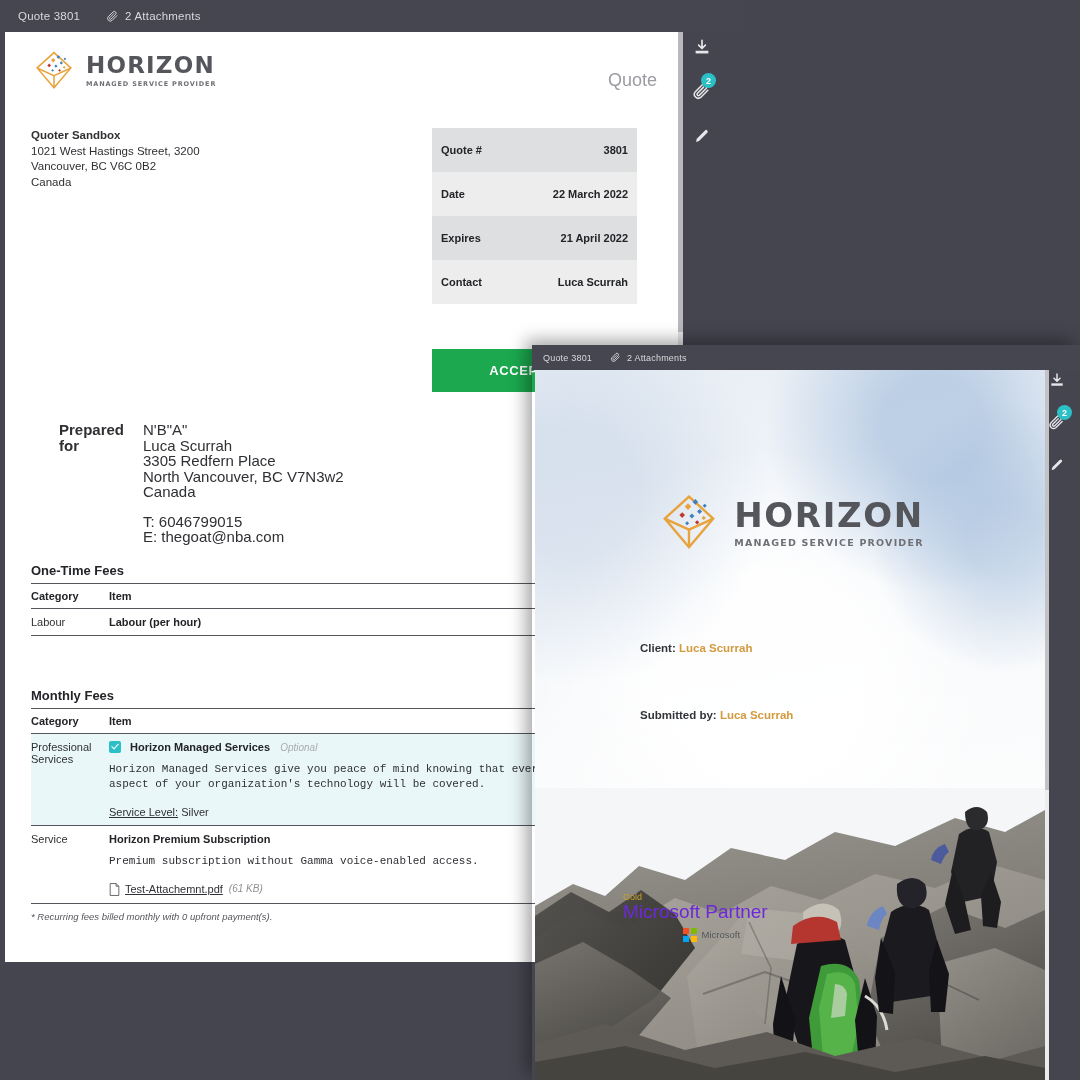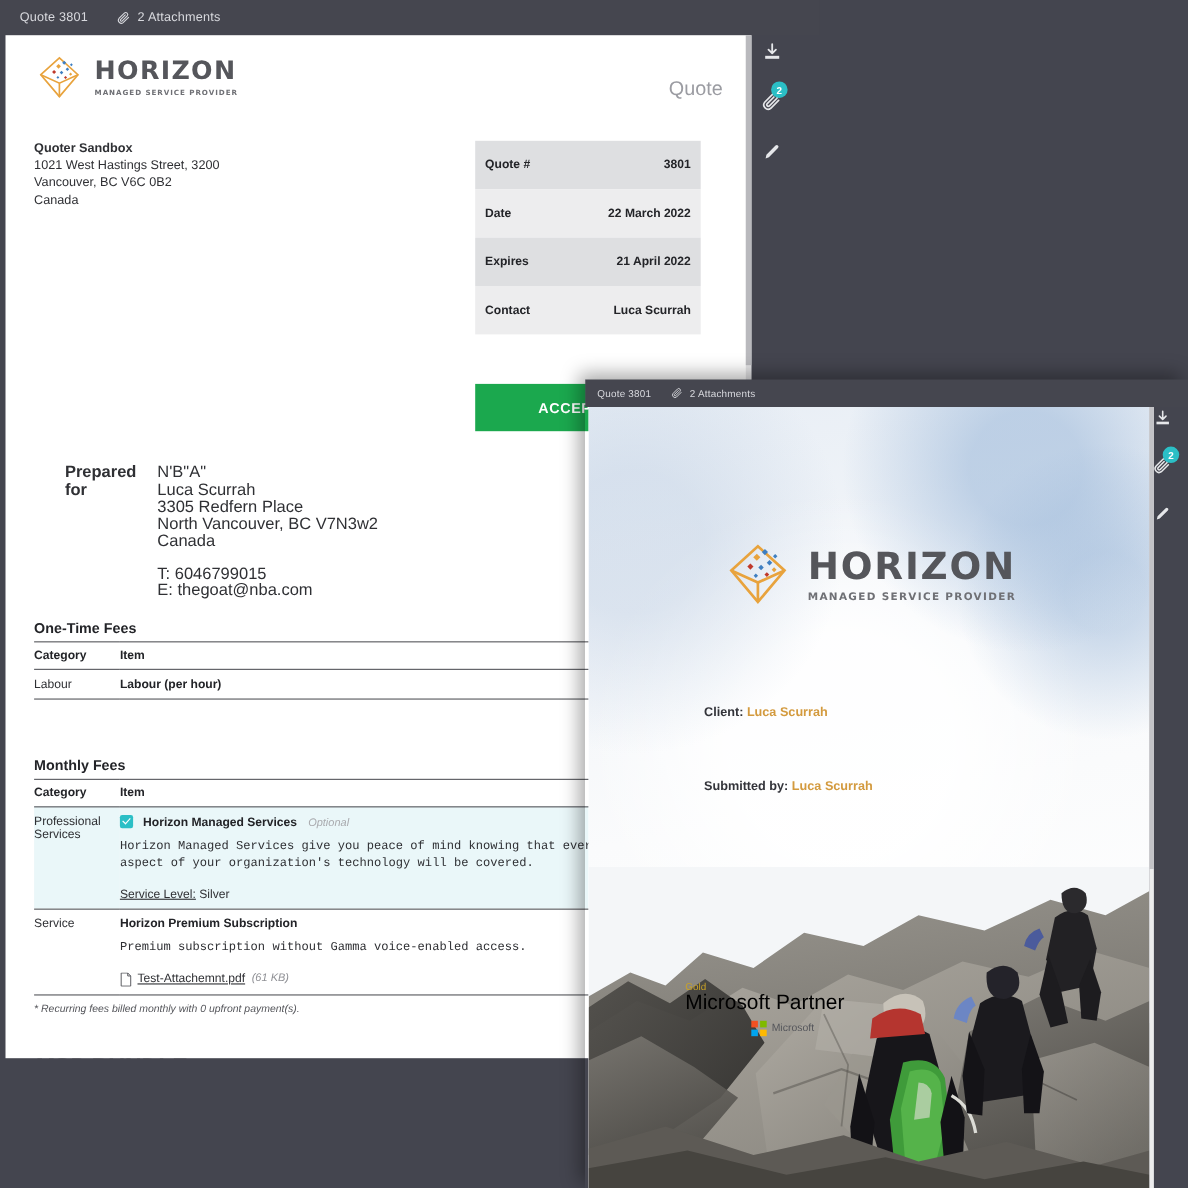--- a/index.html
+++ b/index.html
@@ -145,21 +145,21 @@
     text-align:center;font-family:"DejaVu Sans",sans-serif;font-weight:bold;
     font-size:27px;letter-spacing:.6px;color:#4b4c51;margin-top:34px;
   }
   .c-meta{margin-left:105px;margin-top:86px;font-size:11.5px;color:#33343a;}
   .c-meta .k{font-weight:bold;}
   .c-meta .v{color:#d39a3e;font-weight:bold;}
   .c-meta .gap{height:45px;}
   .c-meta .ln{margin-bottom:10px;}
   .ms-badge{position:absolute;left:88px;top:522px;}
   .ms-gold{font-size:9px;color:#c9a227;}
-  .ms-name{font-size:19px;color:#000000;margin-top:-1px;text-align:right;}
+  .ms-name{font-size:19px;color:#6d28d9;margin-top:-1px;text-align:right;}
   .ms-mark{display:flex;align-items:center;margin-top:5px;margin-left:60px;}
   .ms-sq{display:grid;grid-template-columns:6px 6px;grid-template-rows:6px 6px;gap:1.5px;margin-right:5px;}
   .ms-mark span.lbl{font-size:9.5px;color:#55565b;}
   
   .photo{position:absolute;left:0;top:418px;width:510px;height:292px;overflow:hidden;}
 </style>
 </head>
 <body>
 
 <div class="win" id="back-window">

